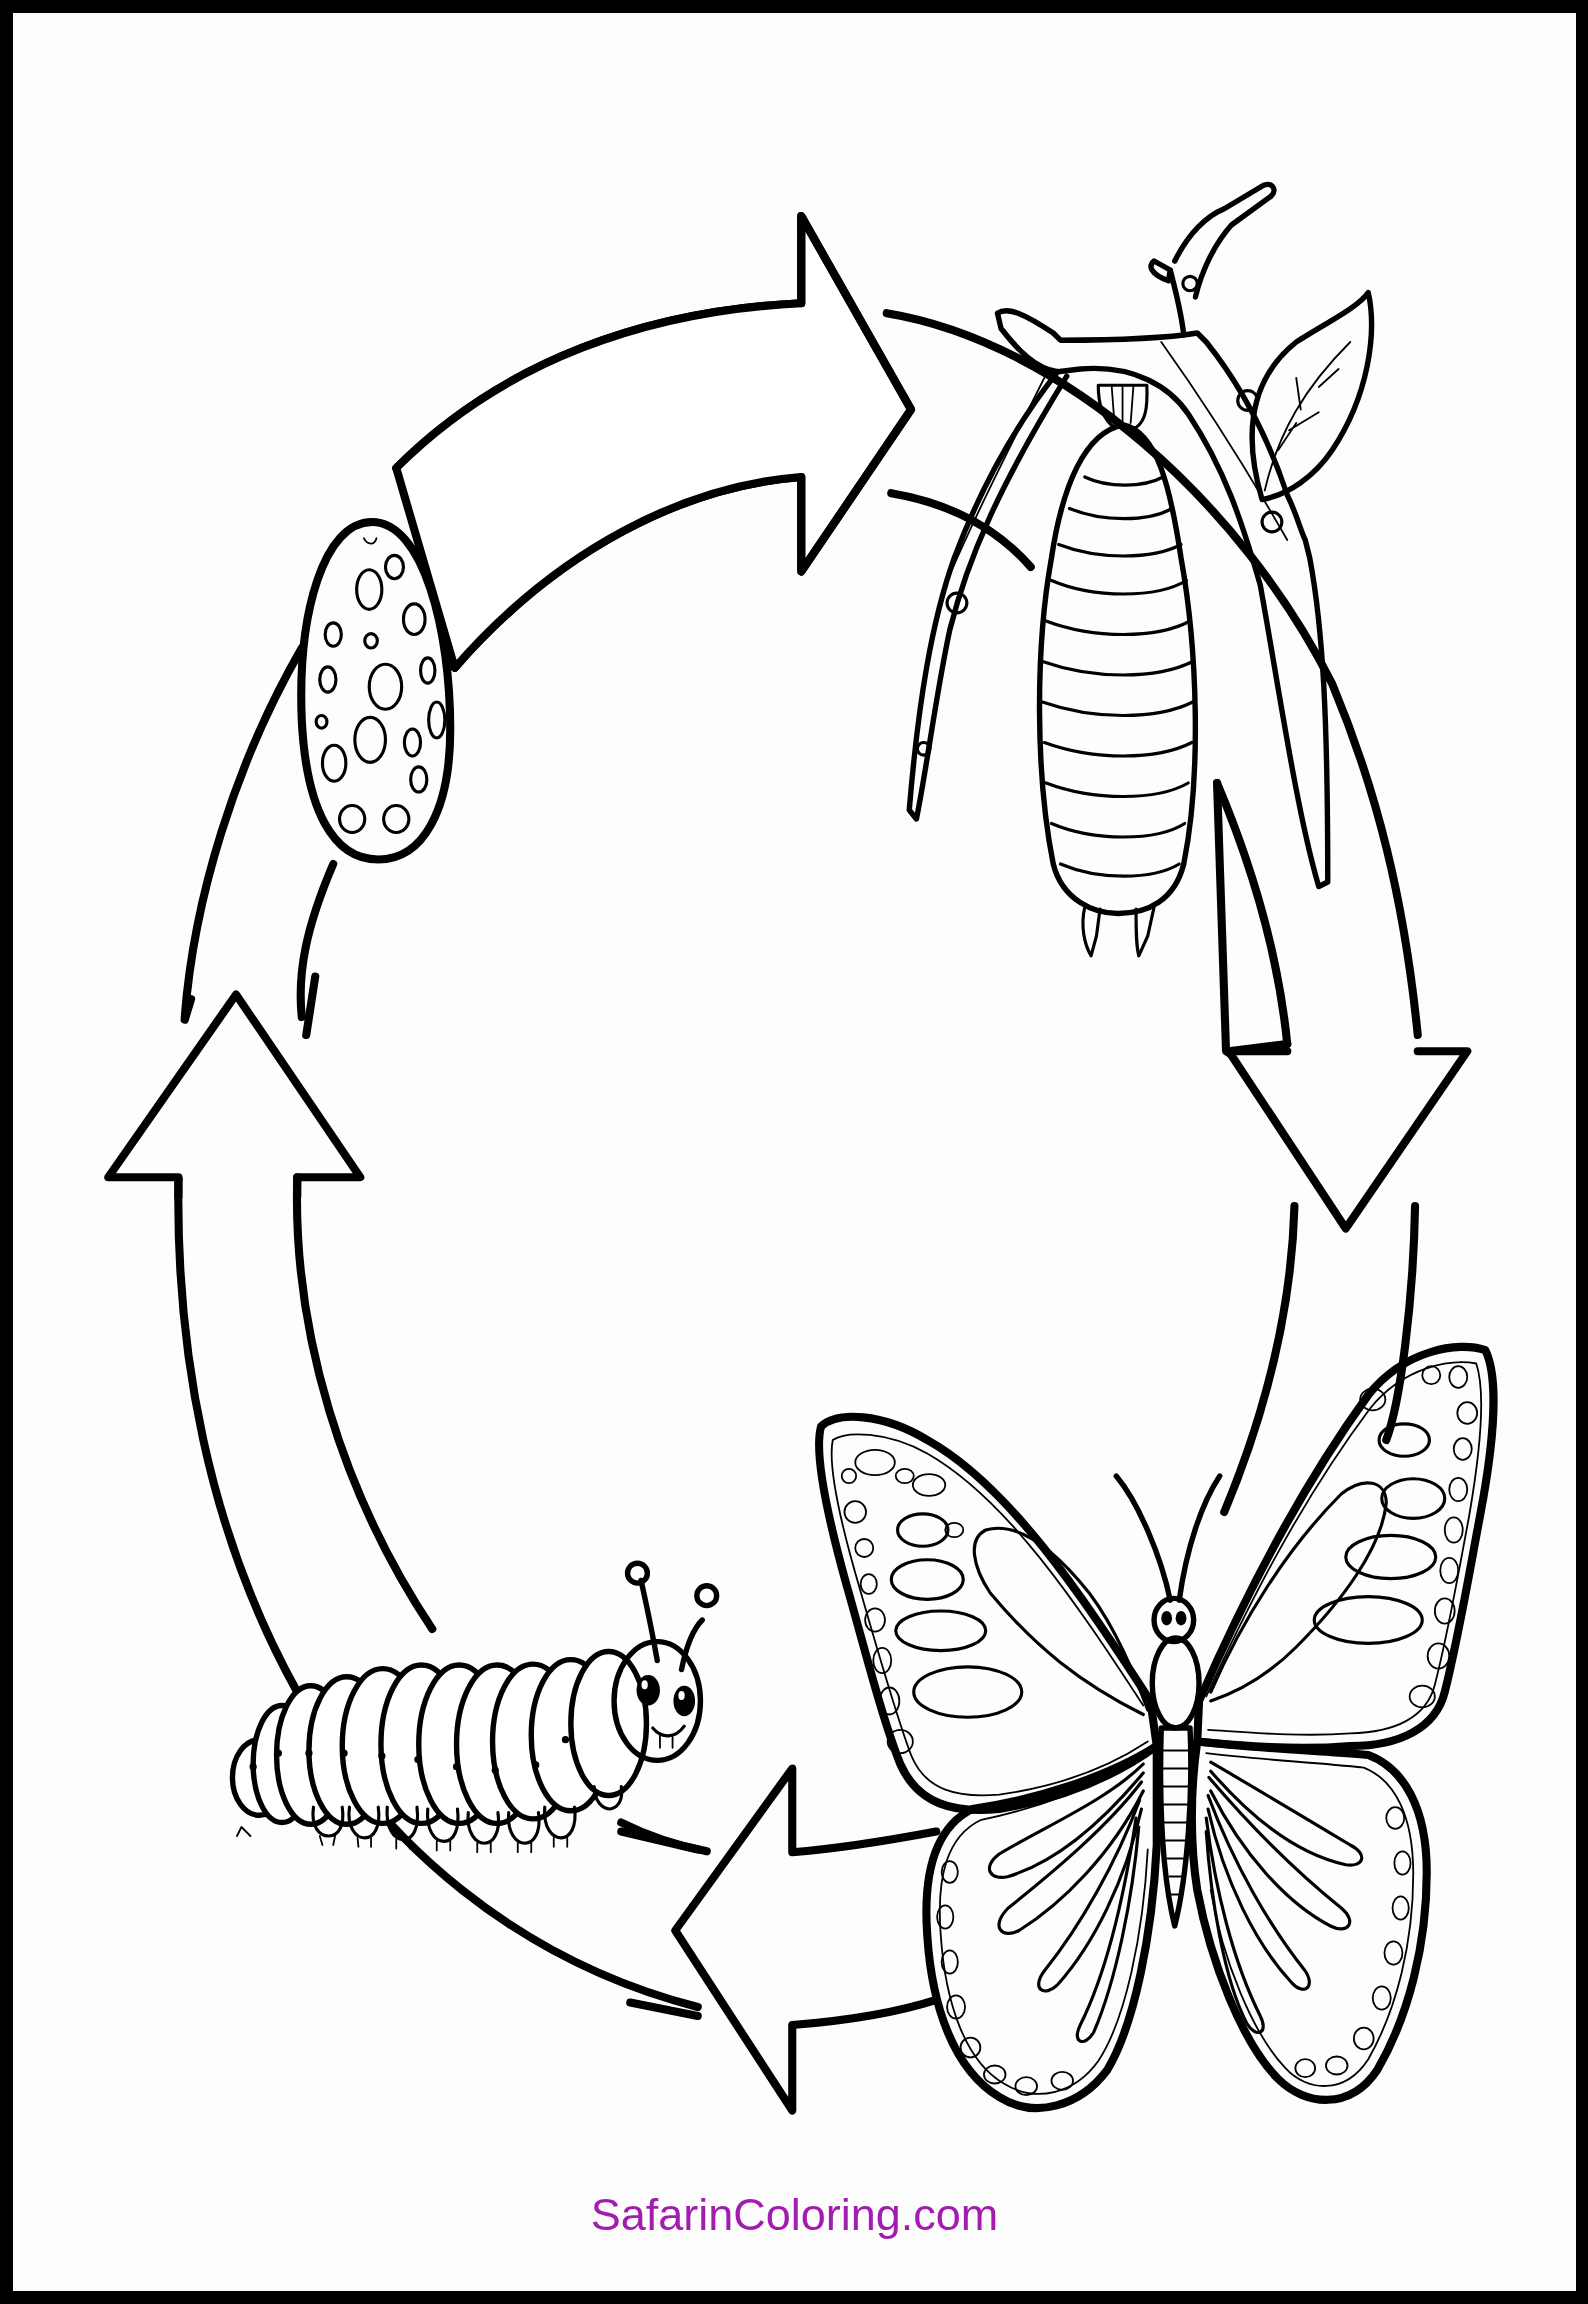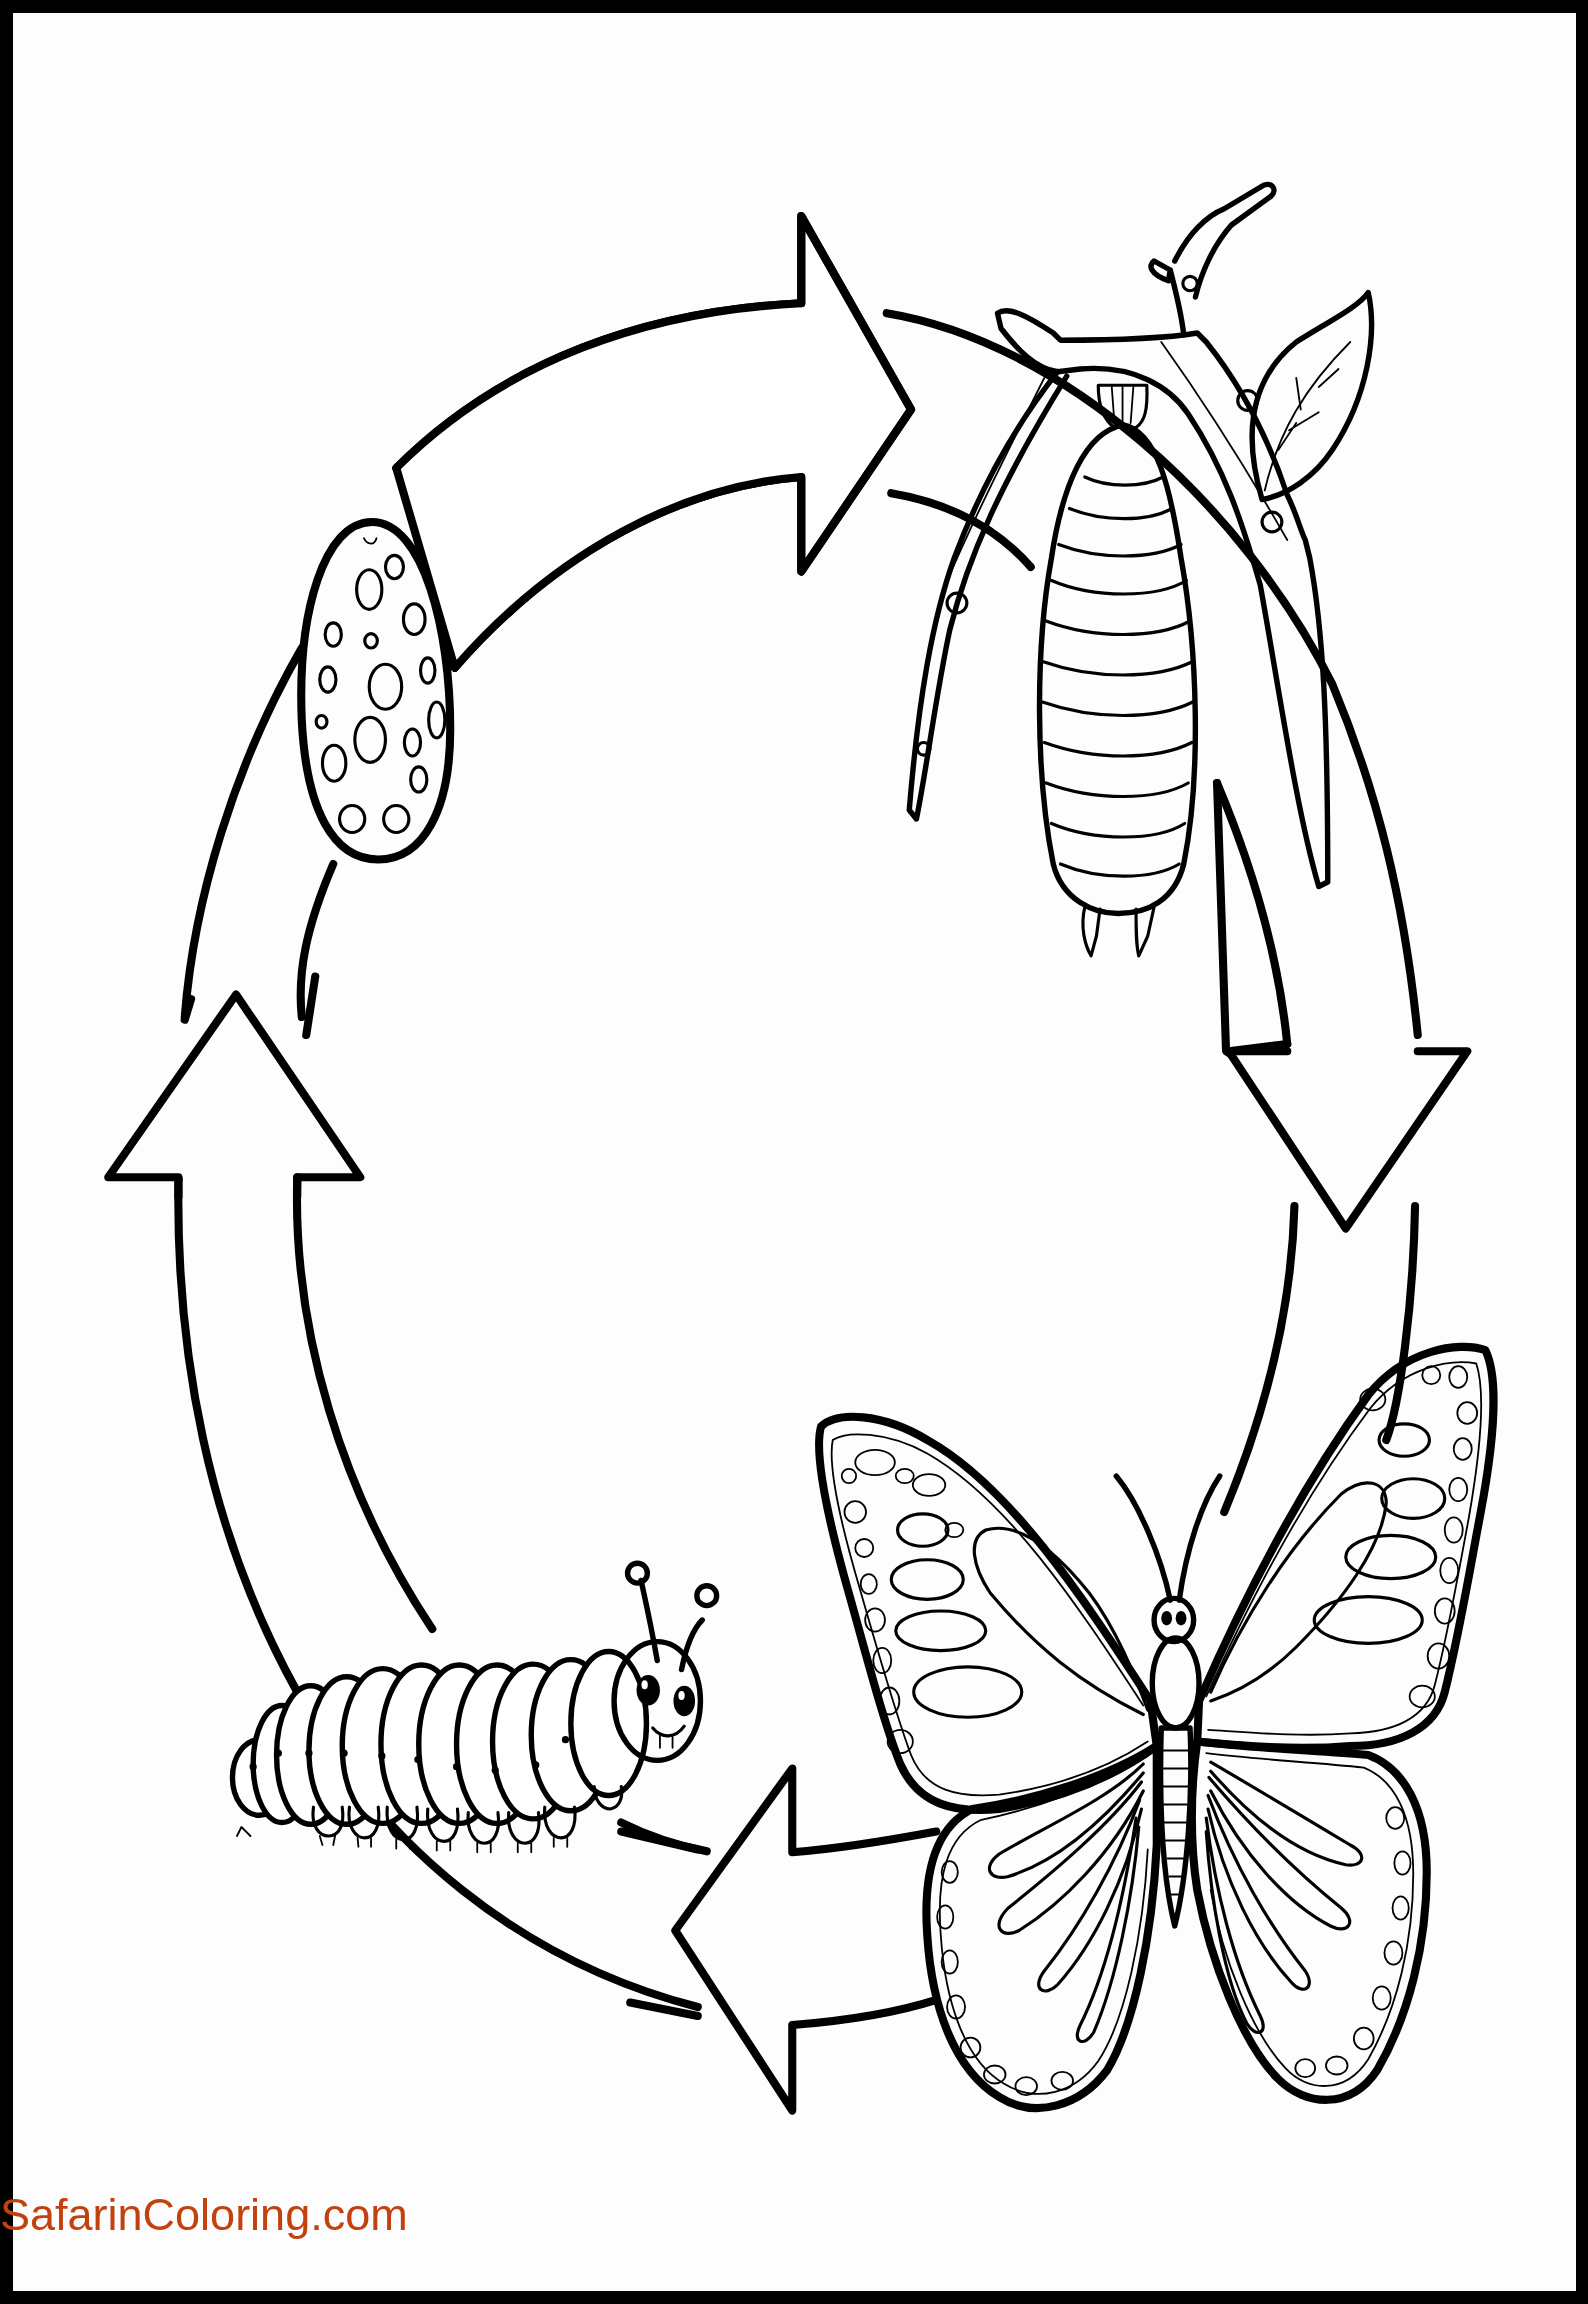--- a/index.html
+++ b/index.html
@@ -5,21 +5,21 @@
   html,body{margin:0;padding:0;background:#ffffff;}
   body{width:1589px;height:2304px;position:relative;overflow:hidden;}
   .page{position:absolute;left:0;top:0;width:1589px;height:2304px;box-sizing:border-box;border:13.5px solid #000;background:#fdfdfd;}
   svg.art{position:absolute;left:0;top:0;width:1589px;height:2304px;}
   .stroke{fill:none;stroke:#000;stroke-linecap:round;stroke-linejoin:round;}
   .thick{stroke-width:9;}
   .med{stroke-width:6;}
   .thin{stroke-width:3.5;}
   .fine{stroke-width:2;}
   .white{fill:#fff;}
-  .footer{position:absolute;left:0;width:1589px;top:2189px;text-align:left;font-family:"Liberation Sans",sans-serif;font-size:45px;color:#c2410c;letter-spacing:0px;}
+  .footer{position:absolute;left:0;width:1589px;top:2189px;text-align:center;font-family:"Liberation Sans",sans-serif;font-size:45px;color:#a21caf;letter-spacing:0px;}
 </style>
 </head>
 <body>
 
 <div class="page"></div>
 
 <svg class="art" viewBox="0 0 1765 2560" xmlns="http://www.w3.org/2000/svg">
 
   <g>
 

